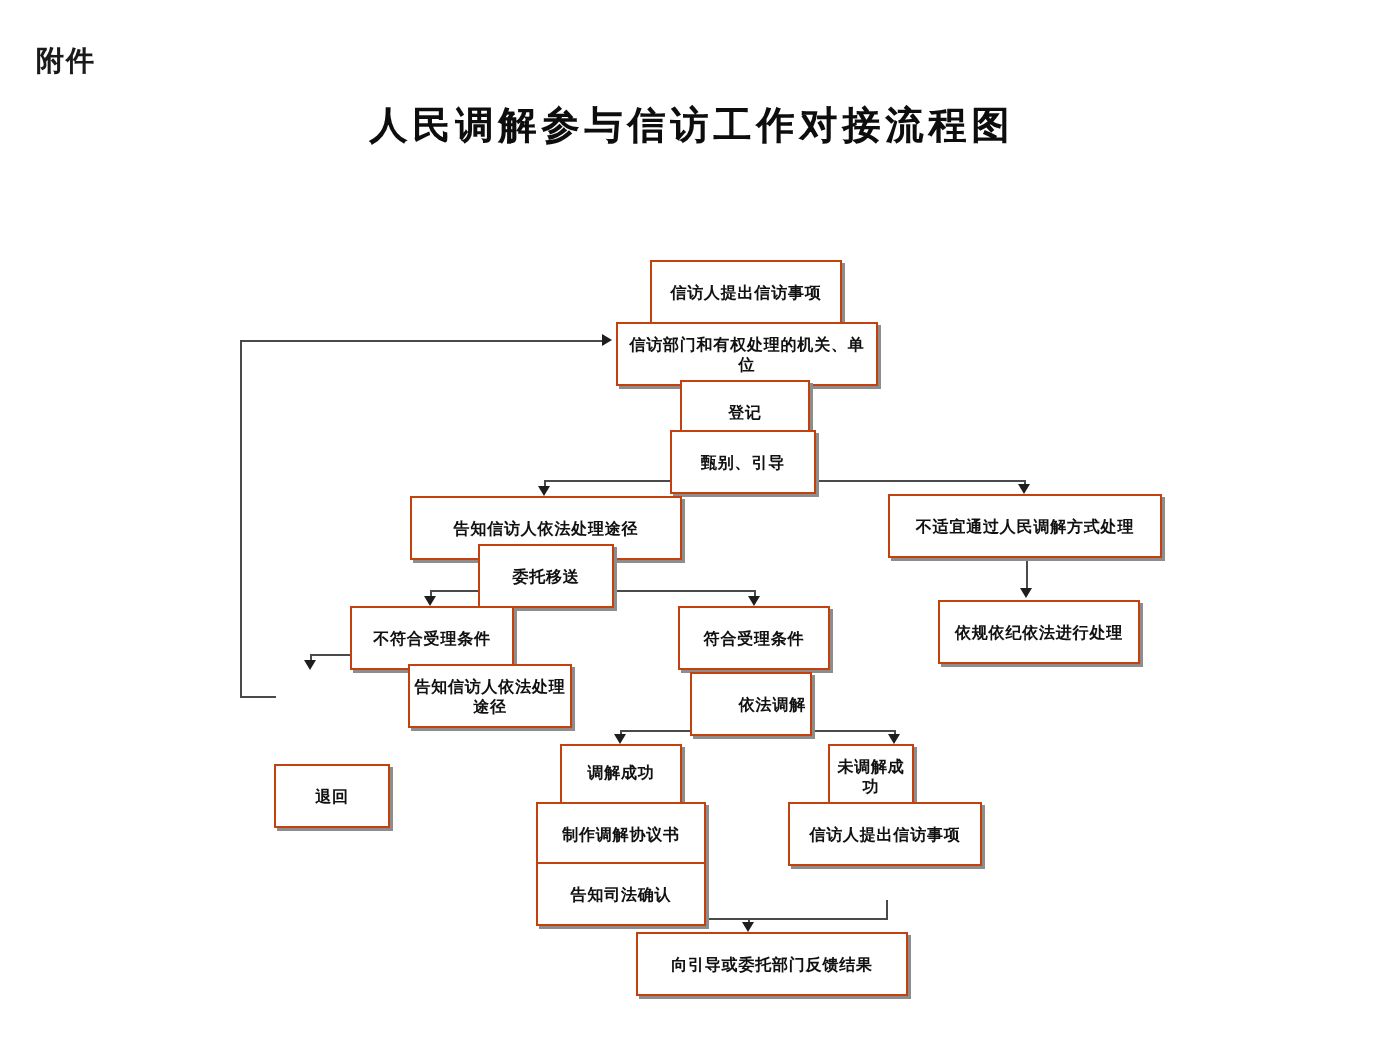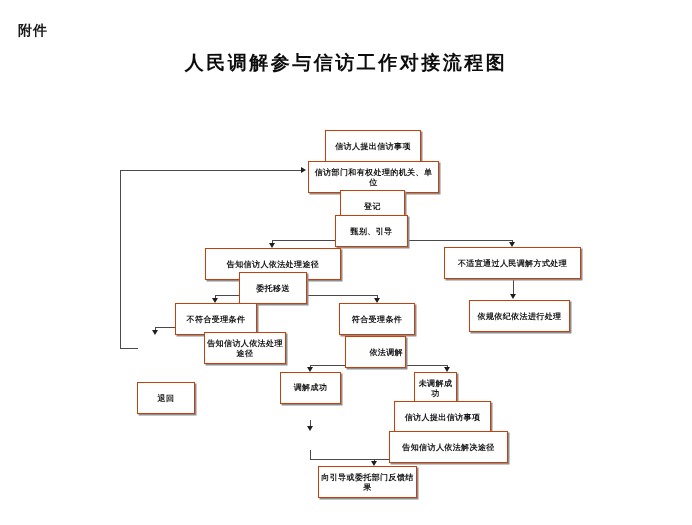--- a/index.html
+++ b/index.html
@@ -215,27 +215,30 @@
   </div>
 
   <div class="node" style="left:280px;top:372px;width:61px;height:18px;font-family:Liberation Mono, monospace;">
     <span>调解成功</span>
   </div>
 
   <div class="node" style="left:414px;top:372px;width:43px;height:18px;">
     <span>未调解成功</span>
   </div>
 
+  <div class="node" style="left:268px;top:401px;width:85px;height:19px;">
+    <span>制作调解协议书</span>
+  </div>
 
   <div class="node" style="left:394px;top:401px;width:97px;height:19px;">
     <span>信访人提出信访事项</span>
   </div>
 
-
-  <div class="node" style="left:389px;top:431px;width:119px;height:19px;">
-    <span>告知信访人依法解决途径</span>
-  </div>
-
-  <div class="node" style="left:318px;top:466px;width:99px;height:22px;">
+  <div class="node" style="left:268px;top:431px;width:85px;height:19px;">
+    <span>告知司法确认</span>
+  </div>
+
+
+  <div class="node" style="left:318px;top:466px;width:136px;height:22px;">
     <span>向引导或委托部门反馈结果</span>
   </div>
 
 </div>
 
 </body></html>

